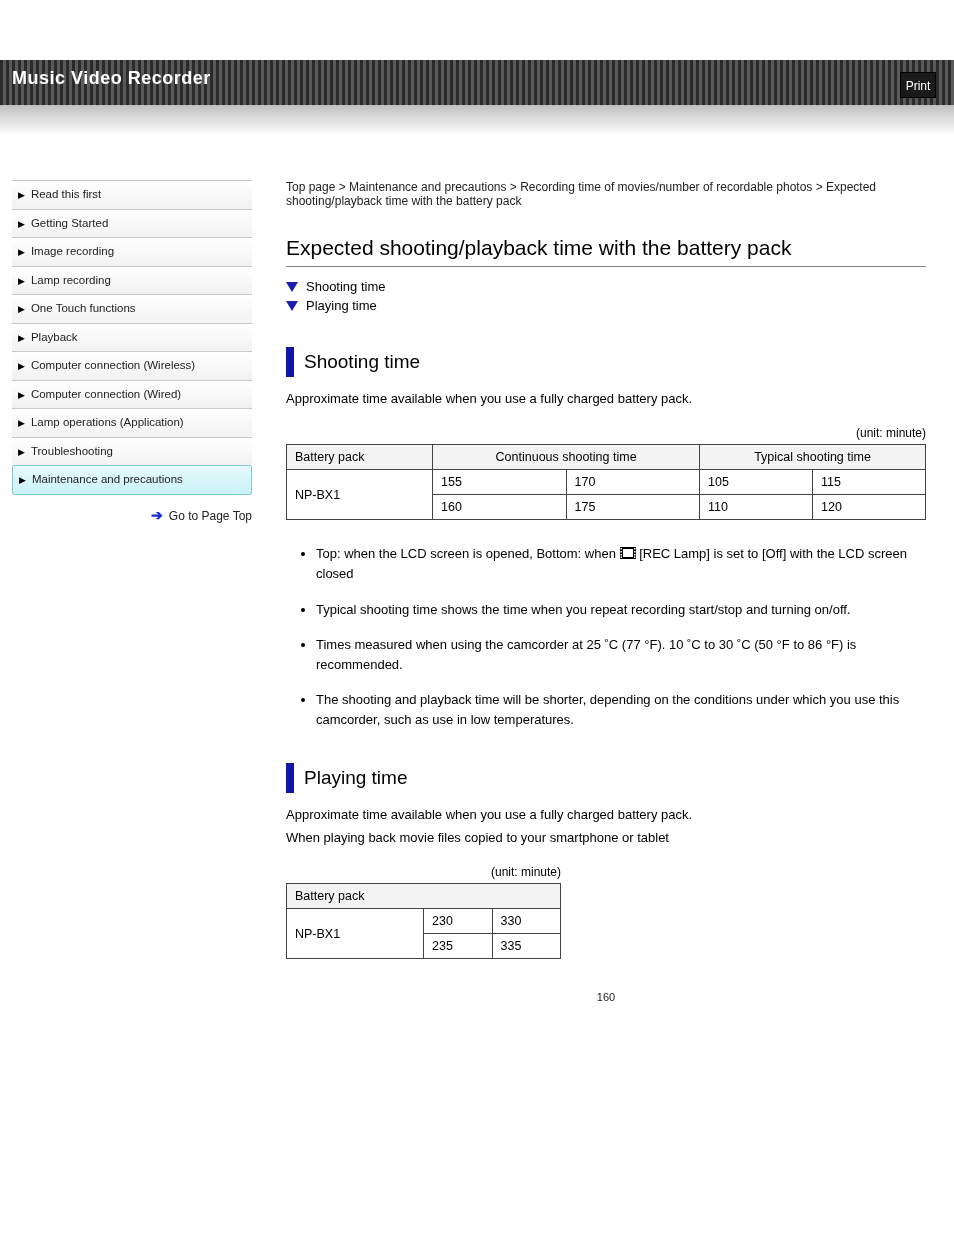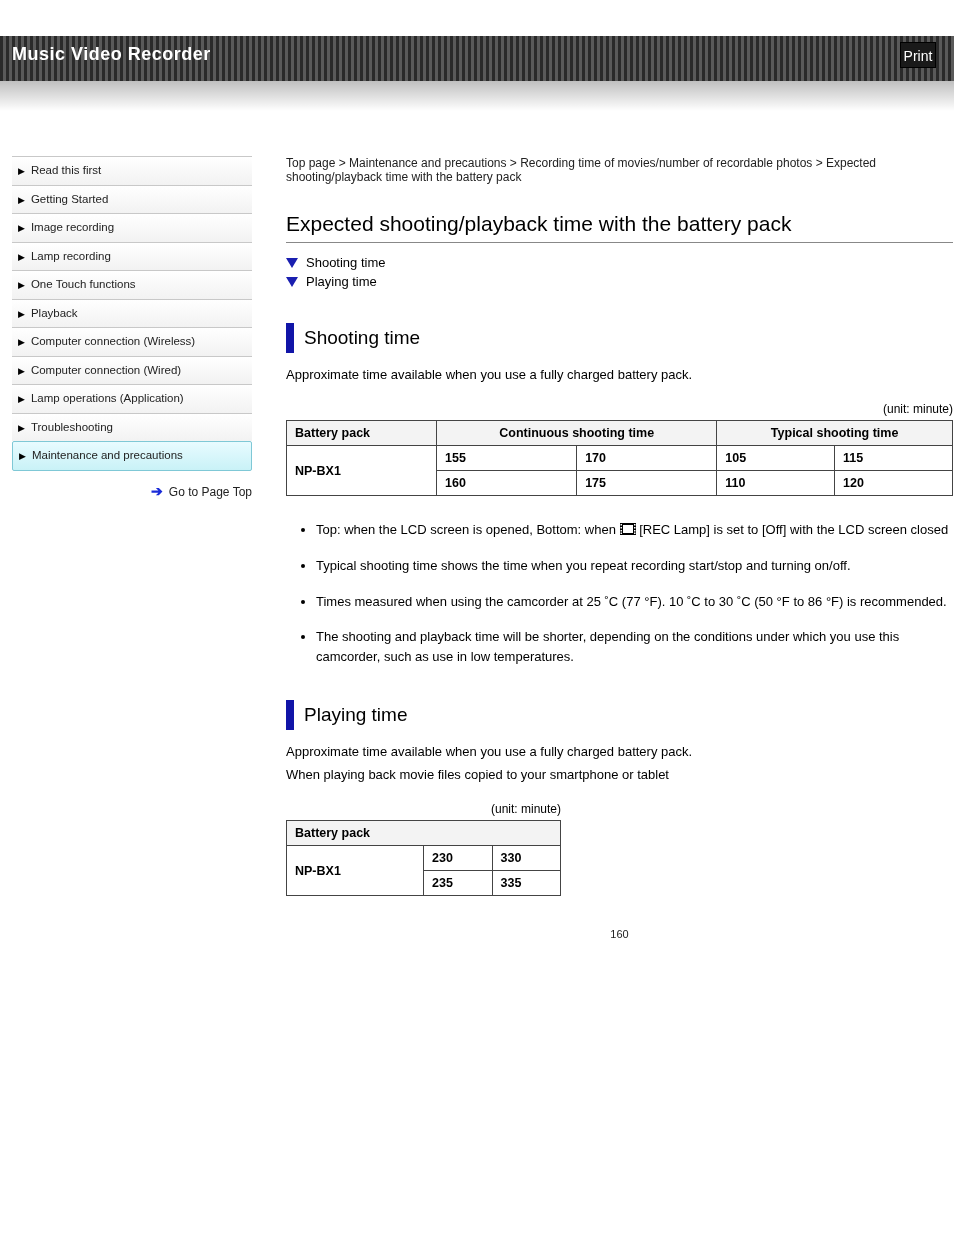--- a/index.html
+++ b/index.html
@@ -8,46 +8,46 @@
     background: #fff;
     width: 954px;
     color: #000;
   }
   .header-band {
     width: 100%;
     height: 80px;
     background: #fff;
   }
   .header-band .stripe {
-    margin-top: 36px;
+    margin-top: 60px;
     height: 45px;
     background: repeating-linear-gradient(90deg, #2a2a2a 0 3px, #5a5a5a 3px 6px);
     position: relative;
   }
   .header-band .stripe::after {
     content:"";
     position:absolute;
     left:0; right:0; bottom:-30px; height:30px;
     background: linear-gradient(to bottom, rgba(0,0,0,0.25), rgba(0,0,0,0));
   }
   .header-band .title {
     position: absolute;
     left: 12px; top: 8px;
     color: #fff;
     font-size: 18px;
     font-weight: bold;
     letter-spacing: 0.5px;
   }
   .print-btn {
     position: absolute;
-    right: 18px; top: 6px;
+    right: 18px; top: 12px;
     width: 36px; height: 26px;
     background: #1a1a1a;
     color: #fff;
-    font-size: 14px;
+    font-size: 12px;
     text-align: center;
     line-height: 26px;
     border: 1px solid #000;
   }
   .layout {
     display: flex;
     padding-top: 40px;
   }
   .sidebar {
     width: 258px;
@@ -84,21 +84,21 @@
     color: #222;
   }
   .nav-bottom .arrow {
     color: #1a2bd8;
     font-weight: bold;
     margin-right: 6px;
     font-size: 14px;
   }
   .main {
     flex: 1;
-    padding: 0 1px 40px 28px;
+    padding: 0 28px 40px 28px;
     font-size: 13px;
   }
   .breadcrumb {
     font-size: 12px;
     color: #222;
     margin-bottom: 28px;
   }
   h1.page-title {
     font-size: 21px;
     font-weight: normal;
@@ -144,21 +144,21 @@
   }
   table.data {
     border-collapse: collapse;
     width: 100%;
     font-size: 12.5px;
   }
   table.data th, table.data td {
     border: 1px solid #444;
     padding: 5px 8px;
     text-align: left;
-    font-weight: bold;
+    font-weight: normal;
   }
   table.data thead th {
     background: #f3f3f3;
     text-align: center;
   }
   table.data thead th.bp { text-align: left; }
   table.small { width: 275px; }
   ul.notes {
     list-style: disc;
     padding-left: 30px;

